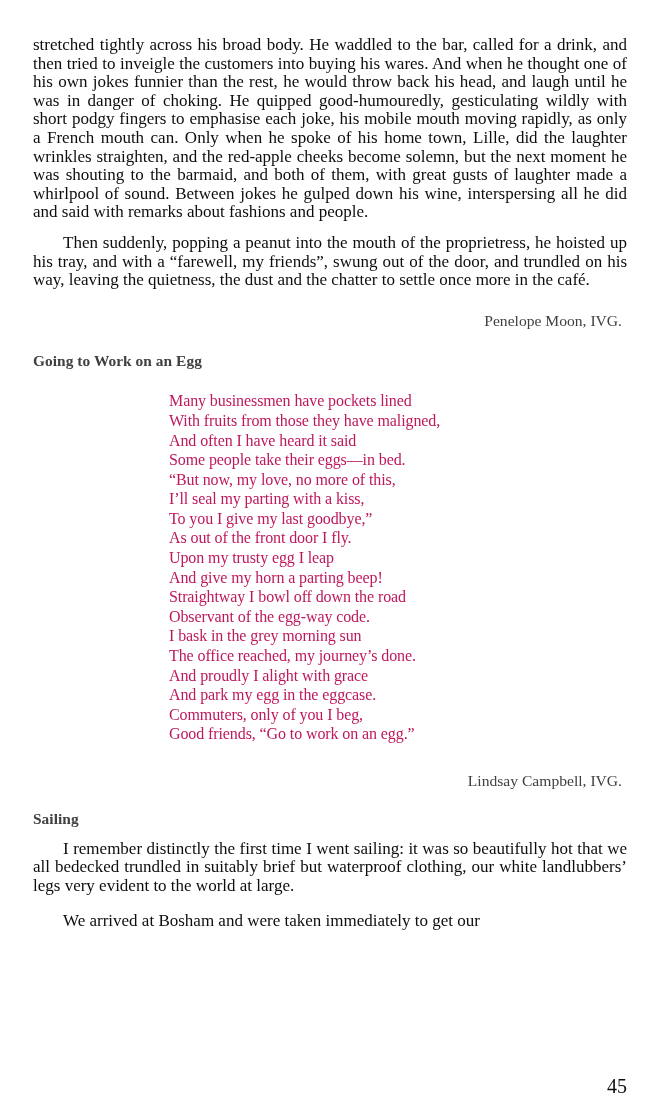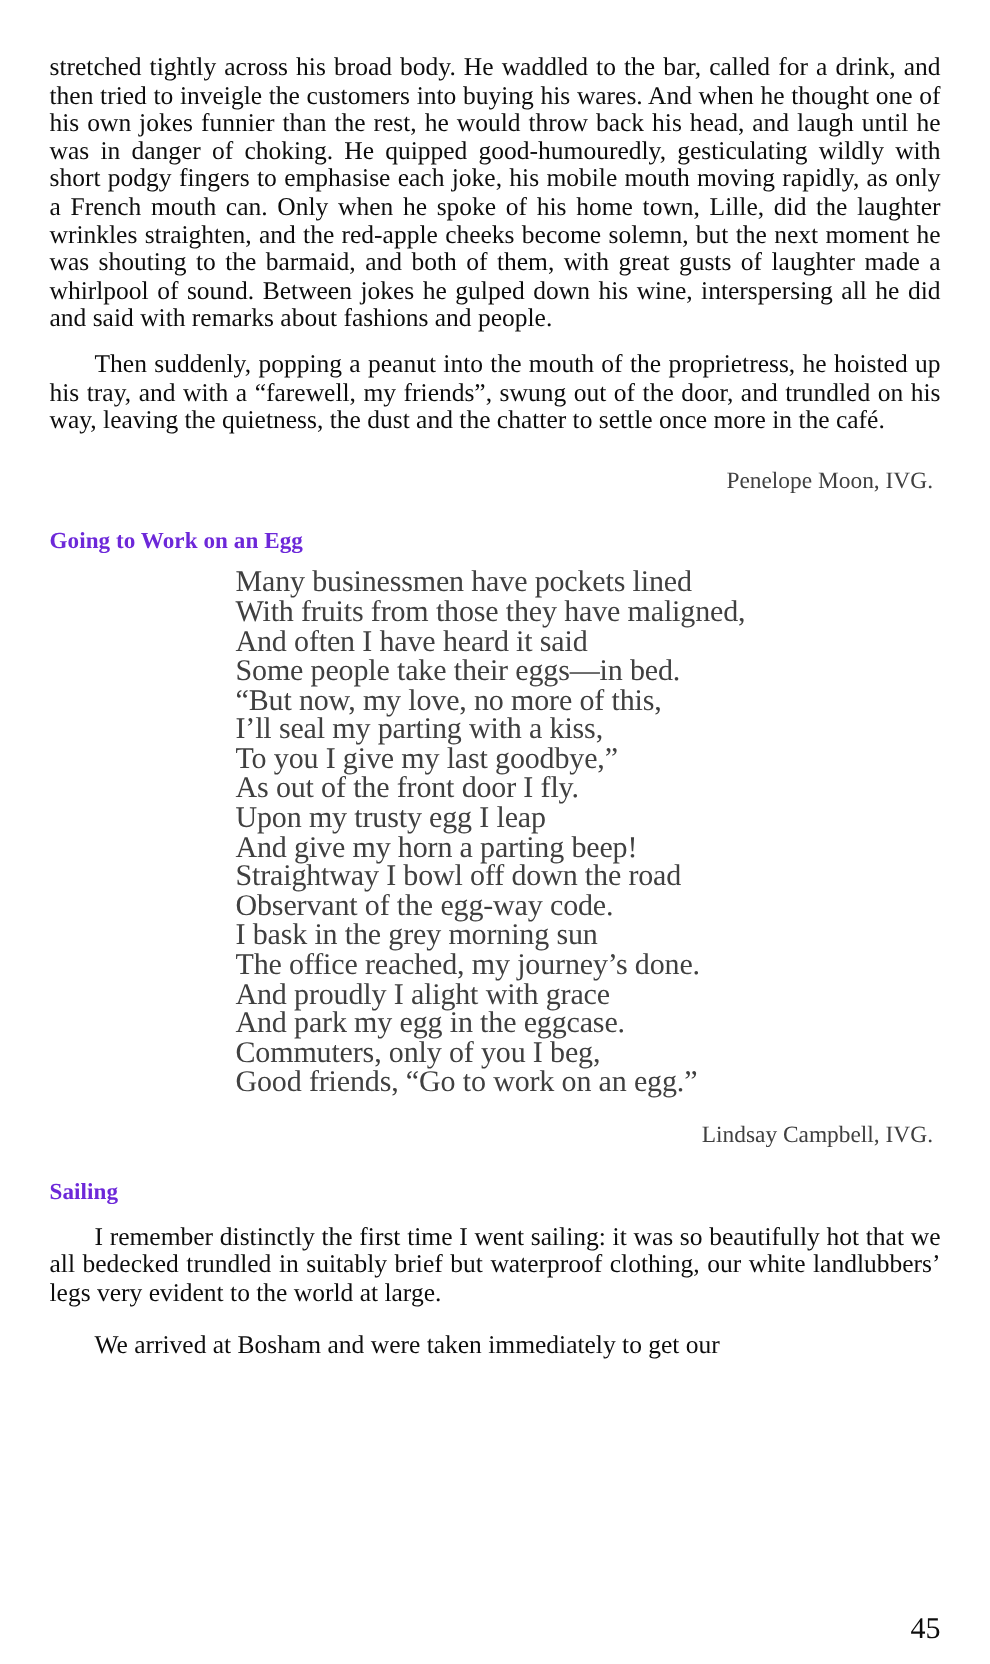--- a/index.html
+++ b/index.html
@@ -47,30 +47,30 @@
     color: #404040;
   }
 
   
   .heading {
     font-size: 15.4px;
     line-height: 18px;
     font-weight: bold;
     margin: 0;
     letter-spacing: 0.05px;
-    color: #6d28d9;
+    color: #404040;
   }
 
   
   .poem {
-    margin: 0;
+    margin: 12px;
     padding-left: 124px;
-    font-size: 20px;
+    font-size: 16px;
     line-height: 19.6px;
-    color: #404040;
+    color: #be185d;
   }
   .poem .line {
     white-space: pre;
     letter-spacing: -0.1px;
   }
 
   
   .sp-16 { height: 16px; }
   .sp-22 { height: 22px; }
   .sp-17 { height: 17px; }

